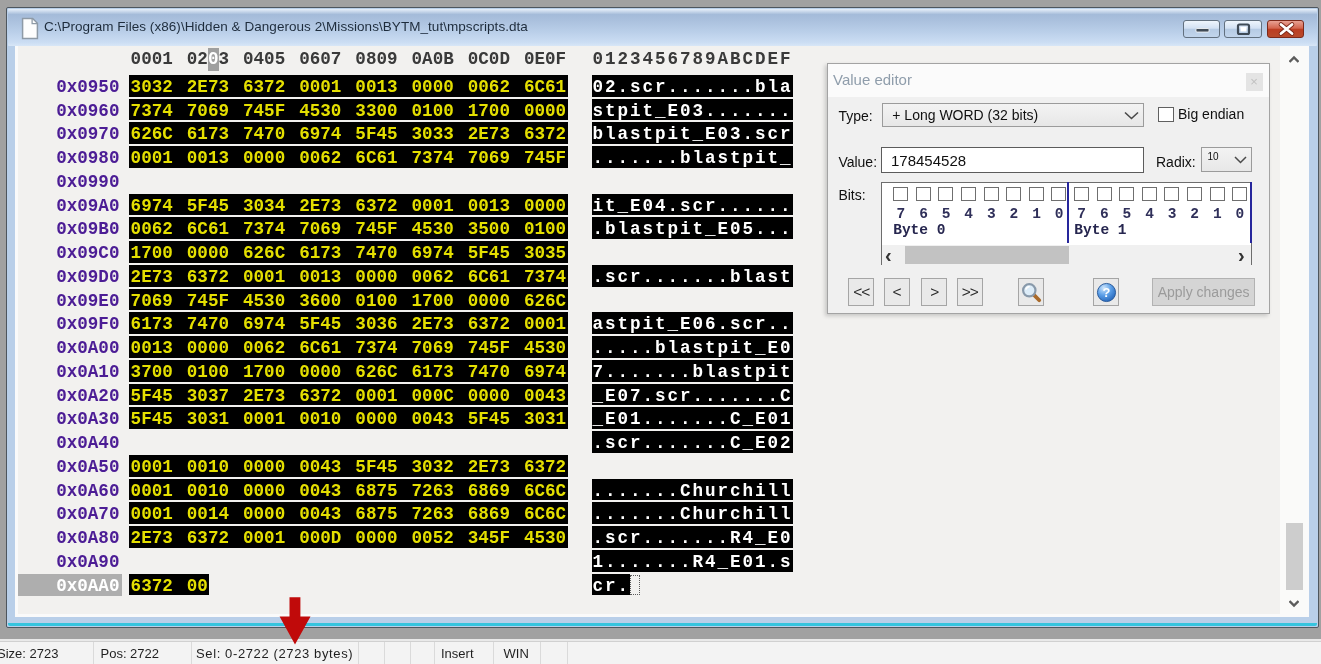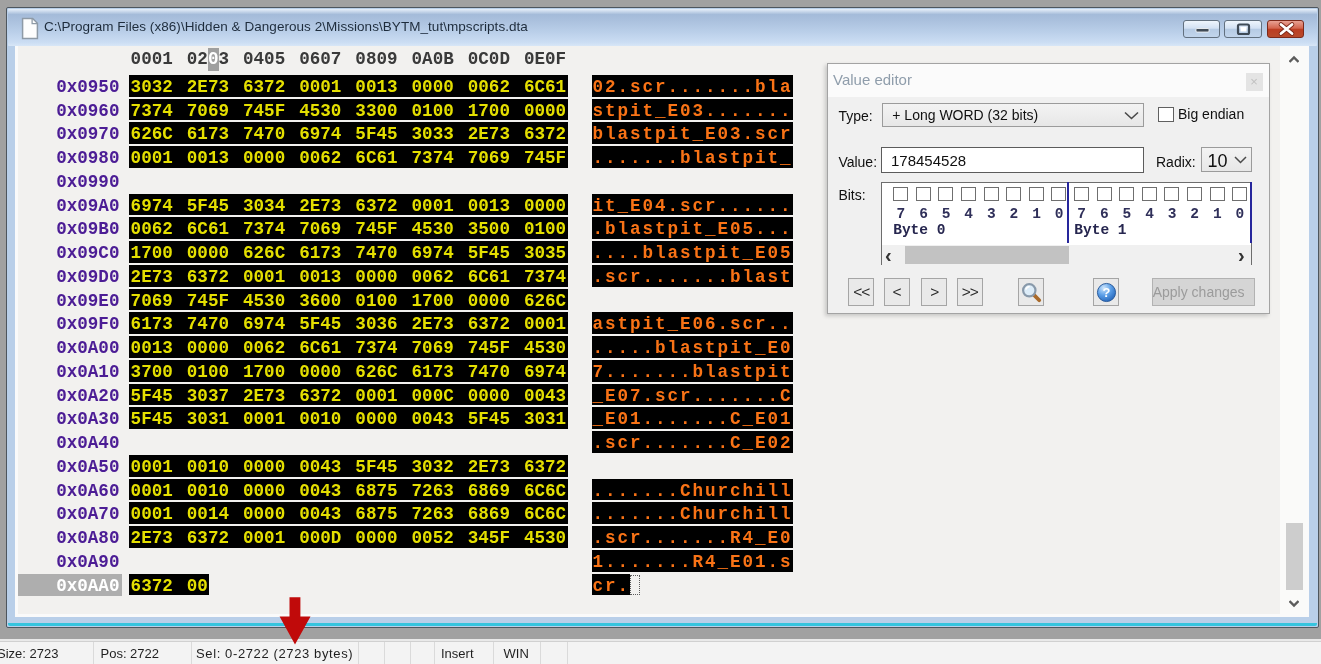--- a/index.html
+++ b/index.html
@@ -32,21 +32,21 @@
 #hexhead { position:absolute; left:130.6px; top:47.5px; color:#3a3a3a; word-spacing:3.4px; font-family:"Liberation Mono", monospace; font-weight:700; font-size:17.6px; line-height:23px; white-space:pre; }
 #aschead { position:absolute; left:592.5px; top:47.5px; color:#3a3a3a; letter-spacing:1.95px; font-family:"Liberation Mono", monospace; font-weight:700; font-size:17.6px; line-height:23px; white-space:pre; }
 .cellhl { color:#ffffff; position:relative; }
 #hlcell { position:absolute; left:208.1px; top:47.5px; width:10.6px; height:23px; background:#9f9f9f; }
 .addr { position:absolute; left:17.5px; width:104.5px; height:21.7px;
   text-align:right; padding-right:2.5px; color:#4c1d95; }
 .hlrow { background:#aeaeae; color:#ffffff; height:22.6px; }
 .hx { position:absolute; left:128.6px; height:21.7px; background:#000;
   color:#e4df00; padding:0 1.5px 0 2px; word-spacing:3.4px; }
 .asc { position:absolute; left:591.5px; height:21.7px; background:#000;
-  color:#f97316; padding-left:1px; letter-spacing:1.95px; }
+  color:#ffffff; padding-left:1px; letter-spacing:1.95px; }
 #caret { position:absolute; left:629.7px; top:574.9px; width:10.5px; height:20.6px;
   border:1.2px dotted #5a5a5a; background:#f2f1ef; }
 
 
 #vsb { position:absolute; left:1280px; top:45.5px; width:25.5px; height:568.5px; background:#fafaf9; }
 #vsbthumb { position:absolute; left:1285.5px; top:523px; width:17.5px; height:67px; background:#cdcdcd; }
 
 
 #statuspre { position:absolute; left:0; top:638.5px; width:1321px; height:2px; background:#e9e9e9; }
 #status { position:absolute; left:0; top:640.5px; width:1321px; height:23.5px;
@@ -75,21 +75,21 @@
   font-family:"Liberation Mono", monospace; font-weight:700; font-size:14.5px; color:#30305a; }
 .bbyte { position:absolute; top:221.5px; font-family:"Liberation Mono", monospace;
   font-weight:700; font-size:14.5px; color:#26264f; }
 #bsb { position:absolute; left:882.4px; top:245.3px; width:368.4px; height:19.3px; background:#f0f0f0; }
 #bsbthumb { position:absolute; left:904.8px; top:245.8px; width:164px; height:18.3px; background:#c2c2c2; }
 .barrow { position:absolute; font-size:20px; font-weight:700; color:#333; top:243.5px; }
 .dbtn { position:absolute; top:277.9px; height:28.6px; background:#e9e9e9; border:1.2px solid #a5a5a5;
   text-align:center; font-size:15.5px; color:#2a2a2a; line-height:26px; letter-spacing:-1px; }
 #applybtn { position:absolute; left:1151.7px; top:277.9px; width:103.8px; height:28.6px;
   background:#d5d5d5; border:1px solid #b2b2b2; color:#9b9b9b; font-size:14px;
-  text-align:left; line-height:27px; }
+  text-align:center; line-height:27px; }
 </style></head>
 <body>
 <div id="root">
 
 <div id="win">
   <div id="titlebar">
     <svg id="wicon" width="18" height="23" viewBox="0 0 17 21">
       <path d="M1.5 1 L11 1 L15.5 5.5 L15.5 20 L1.5 20 Z" fill="#fdfdfd" stroke="#8e9aa6" stroke-width="1.4"></path>
       <path d="M10.5 1 L10.5 6 L15.5 6" fill="none" stroke="#8e9aa6" stroke-width="1.2"></path>
     </svg>
@@ -106,20 +106,21 @@
             <path d="M13 3.5 L24 12.5 M24 3.5 L13 12.5" stroke="#ffffff" stroke-width="2.8" stroke-linecap="round"></path>
           </svg></div>
   </div>
   <div id="cyan"></div>
 </div>
 
 <div id="client"></div>
 <div id="clientin"></div>
 <div id="hlcell"></div>
 <div id="hexhead">0001 02<span class="cellhl">0</span>3 0405 0607 0809 0A0B 0C0D 0E0F</div>
+<div id="aschead">0123456789ABCDEF</div>
 <div class="addr" style="top:74.90px">0x0950</div>
     <div class="hx" style="top:74.90px">3032 2E73 6372 0001 0013 0000 0062 6C61</div>
     <div class="asc" style="top:74.90px">02.scr.......bla</div>
 <div class="addr" style="top:98.65px">0x0960</div>
     <div class="hx" style="top:98.65px">7374 7069 745F 4530 3300 0100 1700 0000</div>
     <div class="asc" style="top:98.65px">stpit_E03.......</div>
 <div class="addr" style="top:122.40px">0x0970</div>
     <div class="hx" style="top:122.40px">626C 6173 7470 6974 5F45 3033 2E73 6372</div>
     <div class="asc" style="top:122.40px">blastpit_E03.scr</div>
 <div class="addr" style="top:146.15px">0x0980</div>
@@ -127,21 +128,20 @@
     <div class="asc" style="top:146.15px">.......blastpit_</div>
 <div class="addr" style="top:169.90px">0x0990</div>
 <div class="addr" style="top:193.65px">0x09A0</div>
     <div class="hx" style="top:193.65px">6974 5F45 3034 2E73 6372 0001 0013 0000</div>
     <div class="asc" style="top:193.65px">it_E04.scr......</div>
 <div class="addr" style="top:217.40px">0x09B0</div>
     <div class="hx" style="top:217.40px">0062 6C61 7374 7069 745F 4530 3500 0100</div>
     <div class="asc" style="top:217.40px">.blastpit_E05...</div>
 <div class="addr" style="top:241.15px">0x09C0</div>
     <div class="hx" style="top:241.15px">1700 0000 626C 6173 7470 6974 5F45 3035</div>
-    <div class="asc" style="top:241.15px">....blastpit_E05</div>
 <div class="addr" style="top:264.90px">0x09D0</div>
     <div class="hx" style="top:264.90px">2E73 6372 0001 0013 0000 0062 6C61 7374</div>
     <div class="asc" style="top:264.90px">.scr.......blast</div>
 <div class="addr" style="top:288.65px">0x09E0</div>
     <div class="hx" style="top:288.65px">7069 745F 4530 3600 0100 1700 0000 626C</div>
 <div class="addr" style="top:312.40px">0x09F0</div>
     <div class="hx" style="top:312.40px">6173 7470 6974 5F45 3036 2E73 6372 0001</div>
     <div class="asc" style="top:312.40px">astpit_E06.scr..</div>
 <div class="addr" style="top:336.15px">0x0A00</div>
     <div class="hx" style="top:336.15px">0013 0000 0062 6C61 7374 7069 745F 4530</div>
@@ -196,21 +196,21 @@
     </svg>
 <div id="becb"></div>
 <div class="dlbl" style="left:1178px;top:106px">Big endian</div>
 
 <div class="dlbl" style="left:838.4px;top:153.5px">Value:</div>
 <div id="valin">
       <span>178454528</span>
     </div>
 <div class="dlbl" style="left:1156px;top:153.5px">Radix:</div>
 <div class="combo" style="left:1201px;top:146.9px;width:50.7px;height:25.1px"></div>
-<div class="abs" style="left:1207.5px;top:150.5px;font-size:18px;color:#101010">10</div>
+<div class="abs" style="left:1207.5px;top:150.5px;font-size:10px;color:#101010">10</div>
 <svg class="abs" style="left:1233.5px;top:156px" width="13" height="8">
       <path d="M1 1 L6.5 6.5 L12 1" fill="none" stroke="#4a4a4a" stroke-width="1.5"></path>
     </svg>
 
 <div class="dlbl" style="left:838.4px;top:186.5px">Bits:</div>
 <div id="bitspanel"></div>
 <div class="bnavy" style="left:1067.4px"></div>
 <div class="bnavy" style="left:1250.2px"></div>
 <div class="bcb" style="left:893.2px"></div>
 <div class="bcb" style="left:915.8px"></div>

